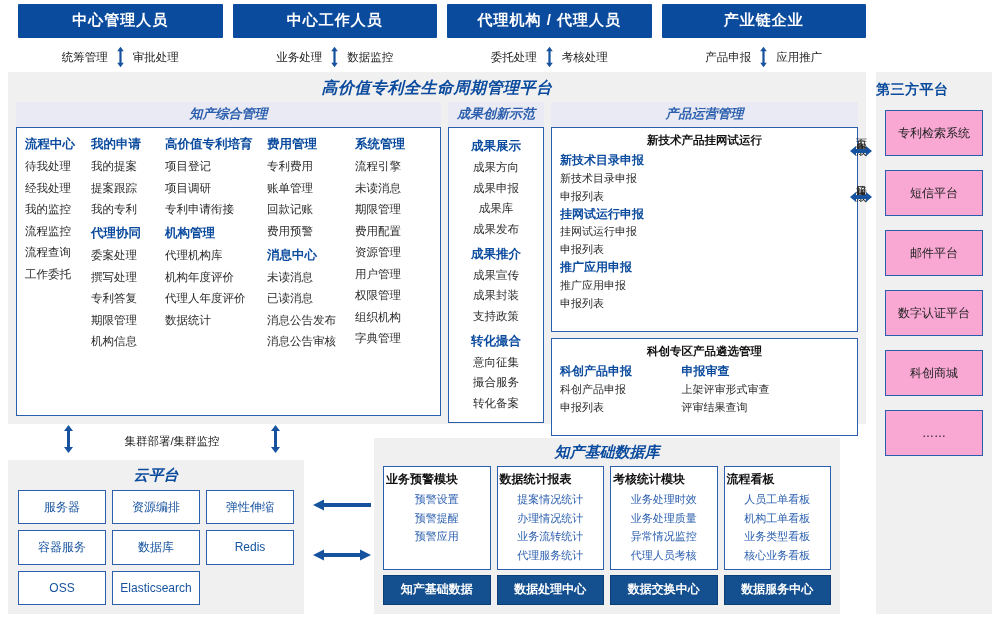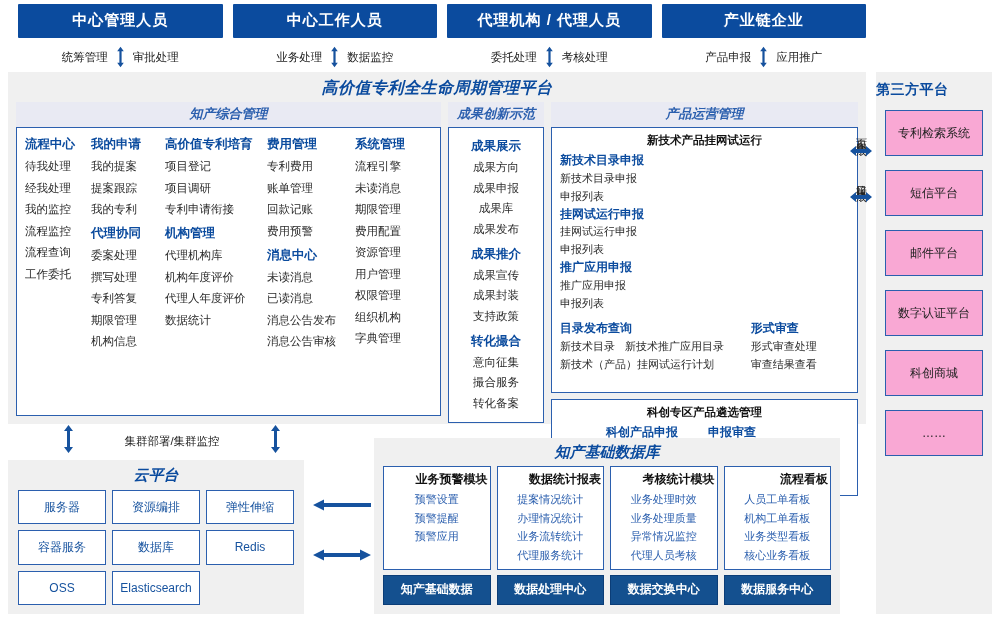--- a/index.html
+++ b/index.html
@@ -72,21 +72,21 @@
   .po-row { display:flex;flex-direction:column; }
   .po-c { padding-right:6px; }
   .po-c.w1{width:33%;} .po-c.w2{width:33%;} .po-c.w3{width:34%;}
   .po-sub { font-size:12px; font-weight:bold; color:#0b4b9e; line-height:1.22;
             margin-bottom:3px; }
   .po-i { font-size:11px; color:#2b2b2b; margin-bottom:3px; white-space:nowrap; }
   .po-row2 { display:flex; margin-top:7px; }
   .po-left { width:66%; } .po-right { width:34%; }
   .po-inline { font-size:11px; color:#2b2b2b; margin-bottom:3px; }
   .po-inline .sp { display:inline-block; margin-right:10px; }
-  .po-row3 { display:flex;margin-left:46px; }
+  .po-row3 { display:flex; }
   .po-b1 { width:42%; } .po-b2 { width:58%; }
 
   
   .third { position:absolute; left:876px; top:72px; width:116px; height:542px;
            background:#f0f0f0; }
   .third-title { text-align:left; font-size:14px; font-weight:bold;
                  color:#0b4b9e; padding:9px 0 6px; letter-spacing:0.5px; }
   .third-list { position:absolute; left:9px; top:38px; right:9px; bottom:8px;
                 display:flex; flex-direction:column; }
   .third-item { border:1.5px solid #2b5fae; background:#f9a8d4; color:#222;
@@ -121,21 +121,21 @@
   
   .db { position:absolute; left:374px; top:438px; width:466px; height:176px;
         background:#f0f0f0; }
   .db-title { text-align:center; font-size:15px; font-weight:bold;
               font-style:italic; color:#0b4b9e; padding:5px 10px 3px; }
   .db-cols { position:absolute; left:9px; top:28px; right:9px; bottom:9px;
              display:flex; gap:6px; }
   .db-col { flex:1; display:flex; flex-direction:column; }
   .db-card { border:1.5px solid #2b5fae; background:#fff; flex:1;
              padding:4px 2px 3px; }
-  .db-h { text-align:right; font-size:12px; font-weight:bold; color:#111;
+  .db-h { text-align:left; font-size:12px; font-weight:bold; color:#111;
           margin-bottom:4px; }
   .db-i { text-align:center; font-size:11px; color:#2b5fae; margin-bottom:3.5px; }
   .db-foot { background:#14508f; color:#fff; font-size:12px; font-weight:bold;
              text-align:center; padding:5px 0 6px; margin-top:5px;
              border:1.5px solid #0b3d77; }
 
   
   .arrow-l1 { position:absolute; left:312px; top:498px; }
   .arrow-l2 { position:absolute; left:312px; top:548px; }
 </style>
@@ -290,34 +290,20 @@
                     <div class="po-sub">挂网试运行申报</div>
                     <div class="po-i">挂网试运行申报</div>
                     <div class="po-i">申报列表</div>
                   </div>
                   <div class="po-c w3">
                     <div class="po-sub">推广应用申报</div>
                     <div class="po-i">推广应用申报</div>
                     <div class="po-i">申报列表</div>
                   </div>
                 </div>
-              <div class="po-row2">
-                <div class="po-left">
-                  <div class="po-sub">目录发布查询</div>
-                  <div class="po-inline" id="po-l1"><span class="sp">新技术目录</span><span class="sp">新技术推广应用目录</span></div>
-                  <div class="po-inline" id="po-l2"><span class="sp">新技术（产品）挂网试运行计划</span></div>
-                </div>
-                <div class="po-right">
-                  <div class="po-sub">形式审查</div>
-                  <div id="po-r">
-                      <div class="po-i">形式审查处理</div>
-                      <div class="po-i">审查结果查看</div>
-                    </div>
-                </div>
-              </div>
             </div>
             <div class="po-card" style="flex:0 0 86px;">
               <div class="po-title">科创专区产品遴选管理</div>
               <div class="po-row3" id="po-cols2">
                   <div class="po-c po-b1">
                     <div class="po-sub">科创产品申报</div>
                     <div class="po-i">科创产品申报</div>
                     <div class="po-i">申报列表</div>
                   </div>
                   <div class="po-c po-b2">

